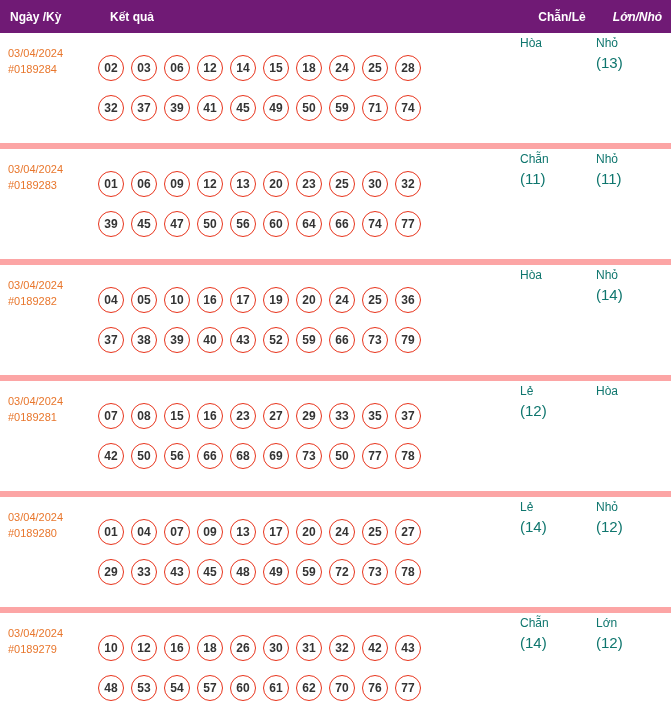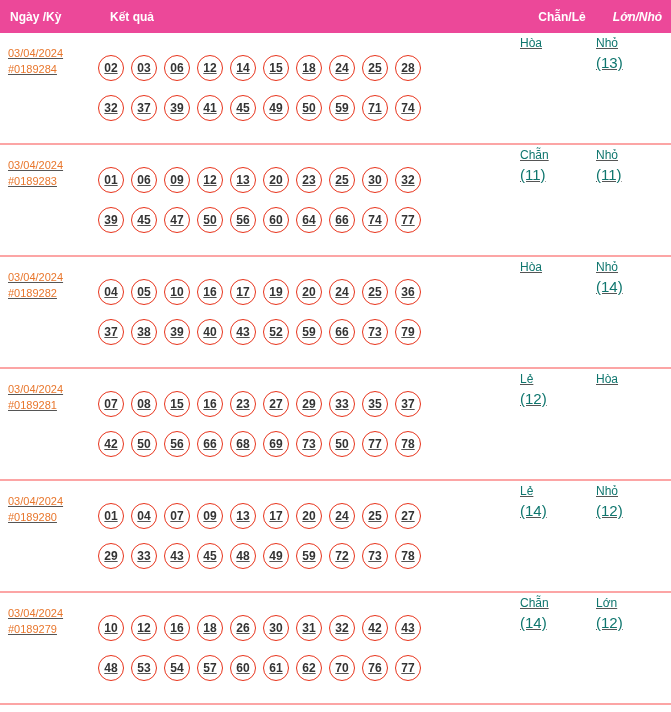--- a/index.html
+++ b/index.html
@@ -17,37 +17,36 @@
   }
   .table-wrap {
     width: 671px;
   }
   table.results {
     width: 671px;
     border-collapse: collapse;
     table-layout: fixed;
   }
   thead th {
-    background: #ec4899;
+    background: #701a75;
     color: #ffffff;
     font-size: 12px;
     font-weight: bold;
     text-align: left;
     padding: 9px 0 9px 10px;
     height: 33px;
     vertical-align: middle;
   }
   th.col-date { width: 90px; }
   th.col-result { width: 430px; padding-left: 20px; }
   th.col-parity { width: 76px; padding-left: 8px; text-align: center;}
   th.col-size { width: 75px; padding-left: 8px; text-align: center; font-style: italic;}
 
   tbody tr {
-    border-bottom: 2px solid #fca5a5;
-    text-decoration: underline;
+    border-bottom: 6px solid #fca5a5;
   }
   tbody td {
     vertical-align: top;
     padding: 0;
   }
   td.date-cell {
     padding: 12px 0 12px 8px;
     font-size: 11px;
     color: #e8762c;
     line-height: 16px;

